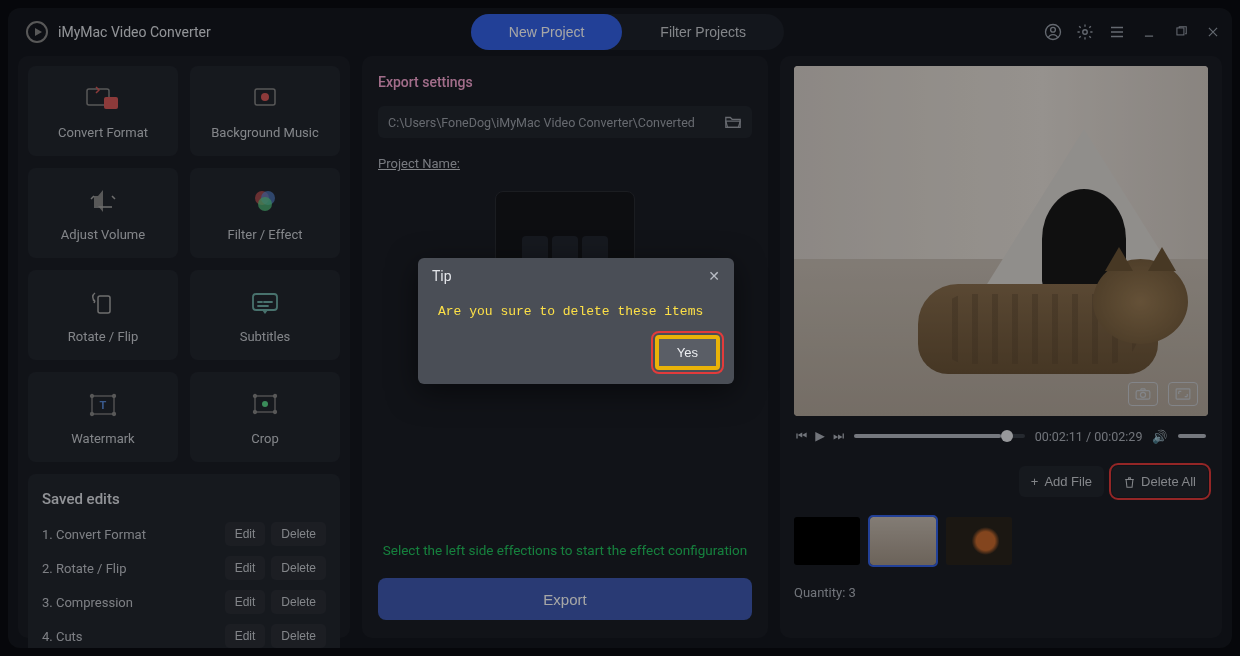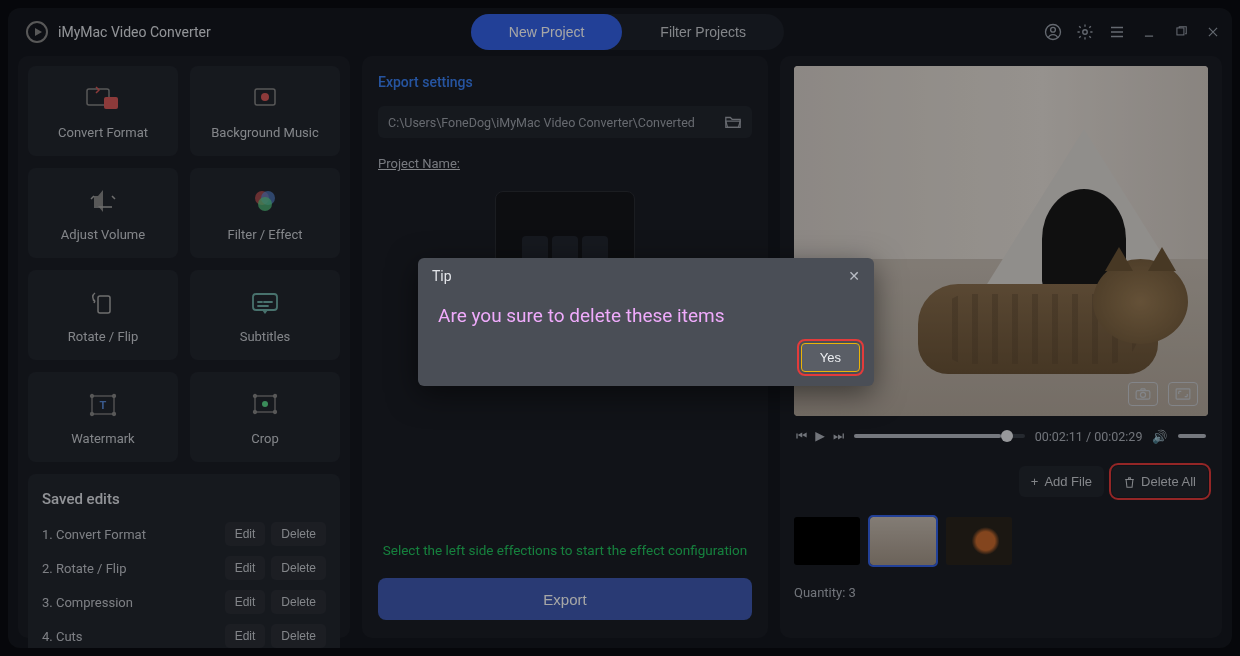--- a/index.html
+++ b/index.html
@@ -57,21 +57,21 @@
   gap:10px; cursor:pointer; font-size: 13px; color:#c9cdd3;
 }
 .tool-card .ticon { height:32px; display:flex;align-items:center;justify-content:center; color:#888;}
 .saved-panel { background: #23272f; border-radius: 8px; flex:1; padding: 16px 14px; }
 .saved-panel h3 { font-size: 15px; font-weight: 500; color:#dfe2e8; margin-bottom: 14px; }
 .saved-row { display:flex; align-items:center; font-size:13px; margin-bottom: 10px; color:#c0c4cb;}
 .saved-row .lbl { flex:1; }
 .pill-btn { background:#2b2f37; border:none; color:#c9cdd3; font-size:12px; padding:5px 10px; border-radius:5px; cursor:pointer; margin-left:6px;}
 
 .mid { width: 406px; padding: 18px 16px; position:relative; display:flex; flex-direction:column;}
-.mid h4 { font-size: 14px; font-weight:500; color:#3b82f6; margin-bottom: 16px;}
+.mid h4 { font-size: 14px; font-weight:500; color:#f9a8d4; margin-bottom: 16px;}
 .lbl-sm { font-size: 13px; color:#b7bbc3; margin-bottom:8px;}
 .dir-field { display:flex; align-items:flex-end; background:#23272f; border-radius:6px; padding:8px 10px; font-size:12.5px; color:#9ea3ac; margin-bottom: 18px;}
 .dir-field .folder { margin-left:auto; cursor:pointer; }
 .name-row { display:flex; align-items:center; gap:10px;text-decoration:underline; }
 .name-row input { background:#23272f; border:none; color:#c9cdd3; padding:8px 10px; border-radius:6px; font-size:13px; width:130px;}
 .prompt-msg { text-align:center; font-size:13.5px; color:#22c55e; line-height:1.5; margin-top:auto; margin-bottom: 18px;}
 .export-btn { background:#3f5ab2; color:#fff; border:none; border-radius:8px; height:42px; font-size:15px; cursor:pointer;}
 .strip-placeholder { margin:20px auto 0; width:140px; height:86px; background:#14161b; border:1px solid #2a2d34; border-radius:8px; display:flex; align-items:flex-end; justify-content:center; padding-bottom:10px; gap:4px;}
 .strip-placeholder span{ width:26px;height:30px;background:#232730;border-radius:4px;}
 
@@ -101,26 +101,26 @@
 .file-actions{ display:flex; justify-content:flex-end; gap:8px; margin-top:10px;}
 .fa-btn{ background:#23272f;border:none;color:#c9cdd3;font-size:13px;padding:8px 12px;border-radius:6px;cursor:pointer;display:flex;align-items:center;gap:6px;}
 .fa-btn.hl{ outline:2px solid #e33b3b; outline-offset:1px;}
 .thumbs{ display:flex; gap:10px; margin-top:20px;}
 .thumb{ width:66px;height:48px;background:#000;border-radius:3px;cursor:pointer;}
 .thumb.sel{ outline:2px solid #3563e9;}
 .thumb.t2{ background:linear-gradient(#c9bfb4,#a6988a);}
 .thumb.t3{ background:radial-gradient(circle at 60% 50%, #c96b2e 0 20%, #2a241d 30%);}
 .qty{ font-size:13px; color:#aeb3bc; margin-top:20px;}
 
-.dialog{ position:absolute; left:418px; top:258px; width:456px; background:#4a4e56; border-radius:6px; box-shadow:0 8px 30px rgba(0,0,0,.5); z-index:50;}
+.dialog{ position:absolute; left:418px; top:258px; width:316px; background:#4a4e56; border-radius:6px; box-shadow:0 8px 30px rgba(0,0,0,.5); z-index:50;}
 .dialog-head{ display:flex; align-items:center; padding:10px 14px; font-size:14px; color:#e3e5e9;}
 .dialog-head .x{ margin-left:auto; cursor:pointer; color:#b8bcc4;}
-.dialog-body{ padding: 10px 20px 16px; font-size:19px; color:#f0abfc;}
+.dialog-body{ padding: 10px 20px 16px; font-size:13px; color:#fde047;font-family:Liberation Mono, monospace;}
 .dialog-foot{ display:flex; justify-content:flex-end; padding: 0 14px 14px;}
-.yes-btn{ background:#5a5e66;border:1px solid #eab308;color:#eceef1;font-size:13px;padding:6px 18px;border-radius:4px;cursor:pointer; outline:2px solid #e33b3b; outline-offset:2px;}
+.yes-btn{ background:#5a5e66;border:4px solid #eab308;color:#eceef1;font-size:13px;padding:6px 18px;border-radius:4px;cursor:pointer; outline:2px solid #e33b3b; outline-offset:2px;}
 .dim{ position:absolute; inset:0; background:rgba(0,0,0,.35); z-index:40;}
 svg{display:block}
 </style>
 </head>
 <body>
 
 <div class="app-shell">
 
   <div class="titlebar">
     <div class="app-logo"></div>

